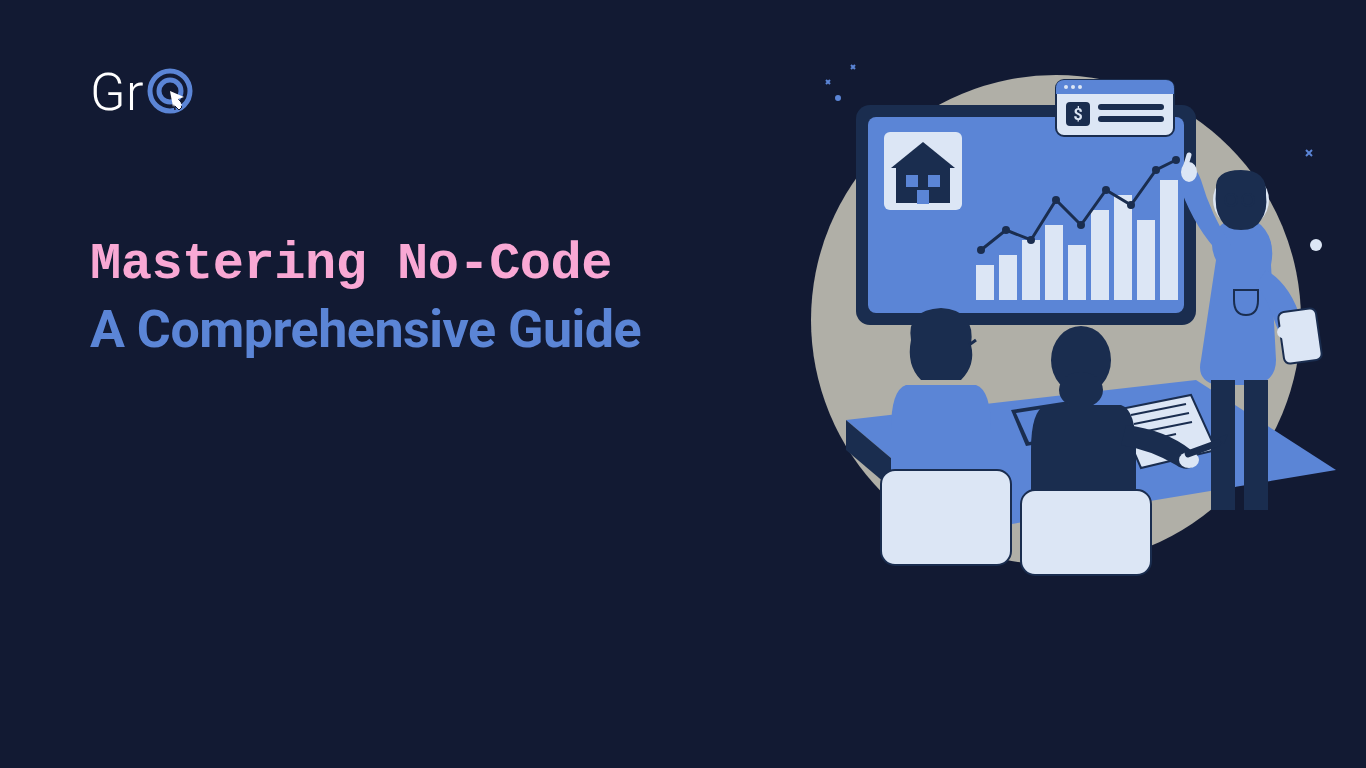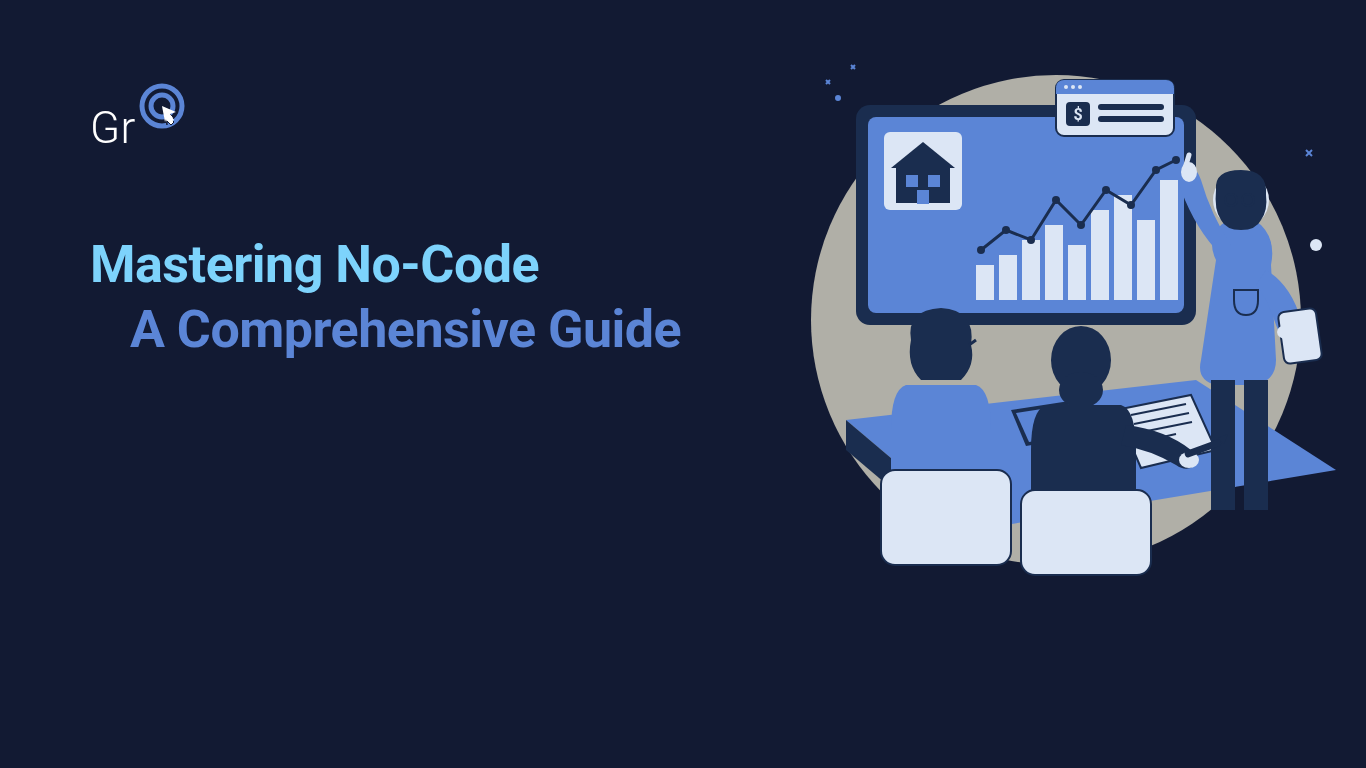--- a/index.html
+++ b/index.html
@@ -14,44 +14,43 @@
   .logo {
     position: absolute;
     top: 62px;
     left: 90px;
     display: flex;
     align-items: center;
     gap: 4px;
   }
   .logo-text {
     color: #ffffff;
-    font-size: 44px;
+    font-size: 52px;
     font-weight: 300;
     letter-spacing: 0.5px;
-    margin-top: 40px;
   }
   .logo-gr, .logo-wth {
     font-weight: 300;
   }
   .logo-icon {
     display: inline-block;
     vertical-align: middle;
     margin: 0 -2px;
   }
   .headline {
     position: absolute;
     top: 232px;
     left: 90px;
     font-size: 52px;
     font-weight: 700;
     line-height: 1.25;
     letter-spacing: -0.5px;
   }
-  .headline-white { color: #7dd3fc; }
-  .headline-accent { color: #5b85d6; margin-left: 40px; }
+  .headline-white { color: #f9a8d4; font-family: Liberation Mono, monospace; }
+  .headline-accent { color: #5b85d6; }
   .illustration {
     position: absolute;
     top: 50px;
     right: 30px;
     width: 560px;
     height: 560px;
   }
 </style>
 </head>
 <body>

